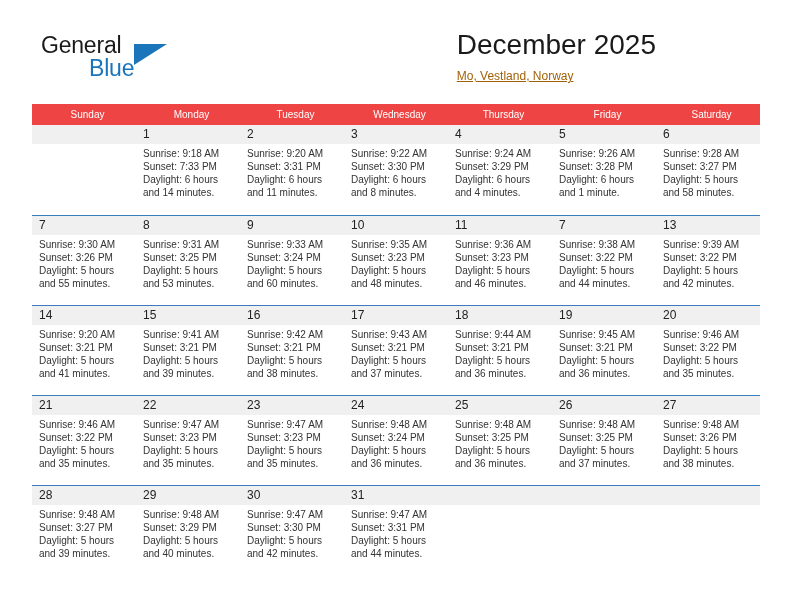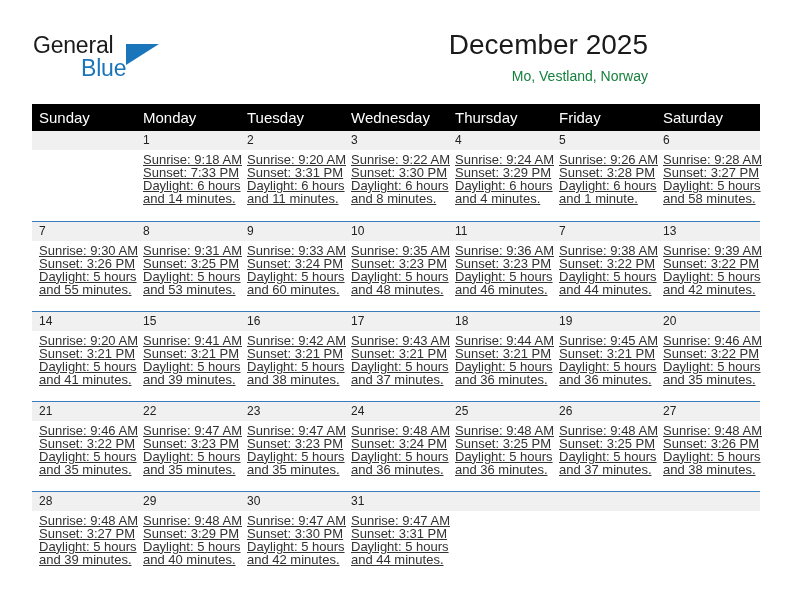--- a/index.html
+++ b/index.html
@@ -18,21 +18,21 @@
   .page {
     position: relative;
     width: 792px;
     height: 612px;
     box-sizing: border-box;
   }
 
   
   .header {
     position: absolute;
-    left: 0;
+    left: 8px;
     top: 0;
     width: 684px;
     height: 104px;
   }
 
   .brand {
     position: absolute;
     left: 33px;
     top: 32px;
     width: 200px;
@@ -64,55 +64,56 @@
     width: 0;
     height: 0;
     border-left: 33px solid #1b75bb;
     border-bottom: 21px solid transparent;
   }
 
   .title-block {
     position: absolute;
     right: 36px;
     top: 28px;
-    text-align: right;
+    text-align: left;
     margin-left: 15px;
   }
   .cal-title {
     font-size: 28px;
     line-height: 34px;
     color: #1a1a1a;
     font-weight: normal;
     margin: 0;
     white-space: nowrap;
   }
   .cal-subtitle {
-    font-size: 14px;
+    font-size: 12px;
     line-height: 20px;
-    color: #15803d;
+    color: #a16207;
     margin: 4px 0 0 0;
     white-space: nowrap;
+    text-decoration: underline;
   }
 
   
   .calendar {
     position: absolute;
     left: 32px;
     top: 104px;
     width: 728px;
     border-collapse: collapse;
     table-layout: fixed;
   }
 
   .calendar th {
-    background: #000000;
+    background: #ef4444;
     color: #ffffff;
-    font-size: 15px;
+    font-size: 10px;
     font-weight: normal;
-    text-align: left;
+    text-align: center;
     padding: 5px 0 5px 7px;
     height: 19px;
     box-sizing: border-box;
     border: none;
   }
 
   .calendar td {
     vertical-align: top;
     padding: 0;
     height: 90px;
@@ -137,24 +138,23 @@
     padding: 1px 0 2px 7px;
     height: 19px;
     box-sizing: border-box;
   }
   .cell-empty .daynum {
     background: #f0f0f0;
   }
 
   .info {
     padding: 3px 4px 0 7px;
-    font-size: 13px;
+    font-size: 10px;
     line-height: 13.1px;
     color: #333333;
-    text-decoration: underline;
   }
   .info div {
     white-space: nowrap;
   }
 </style>
 </head>
 <body>
 
 <div class="page">
 

